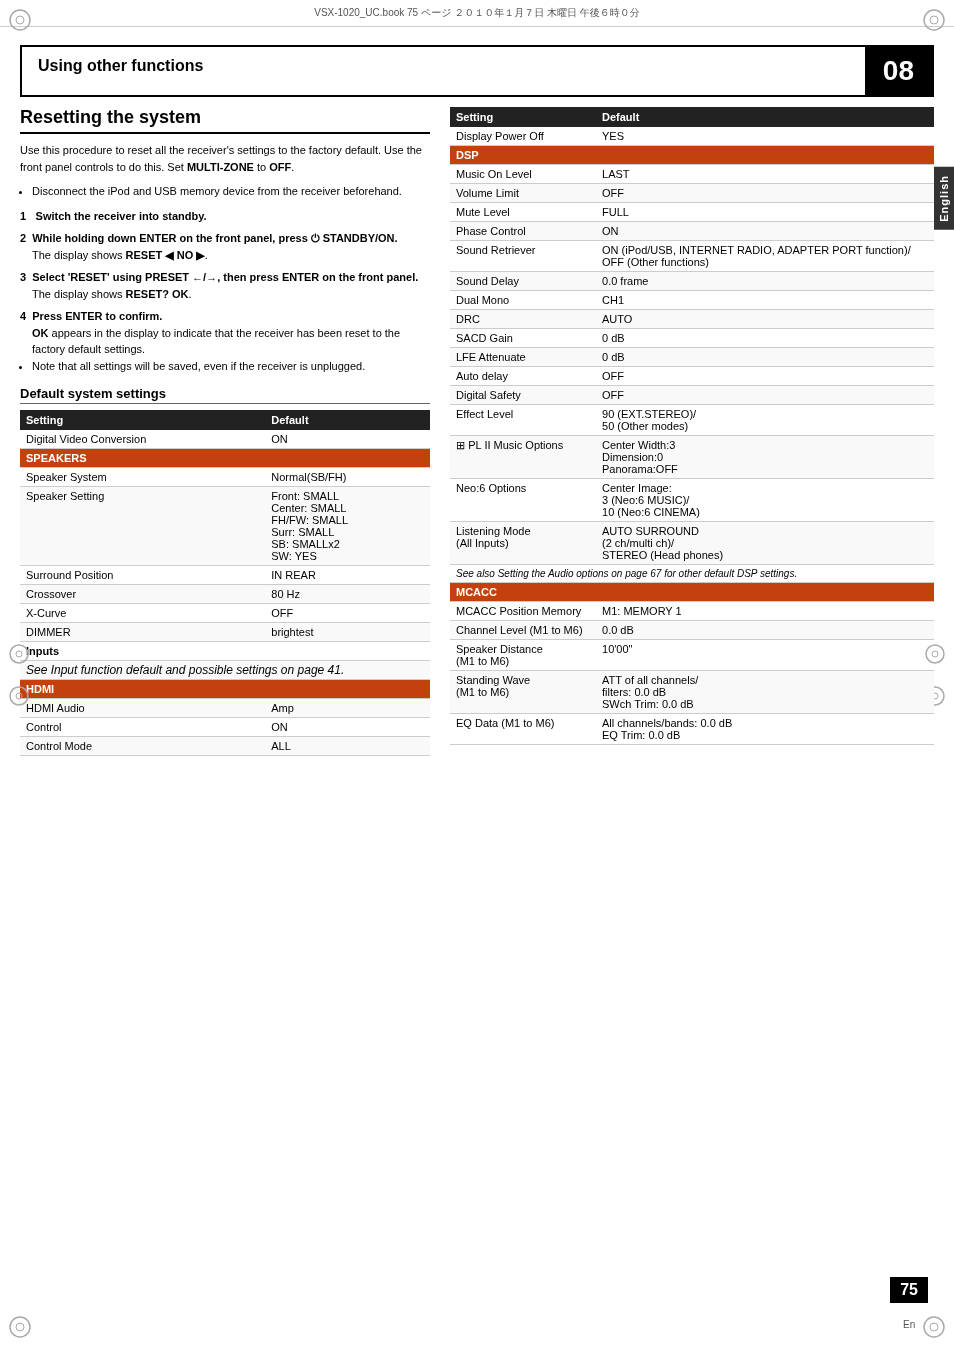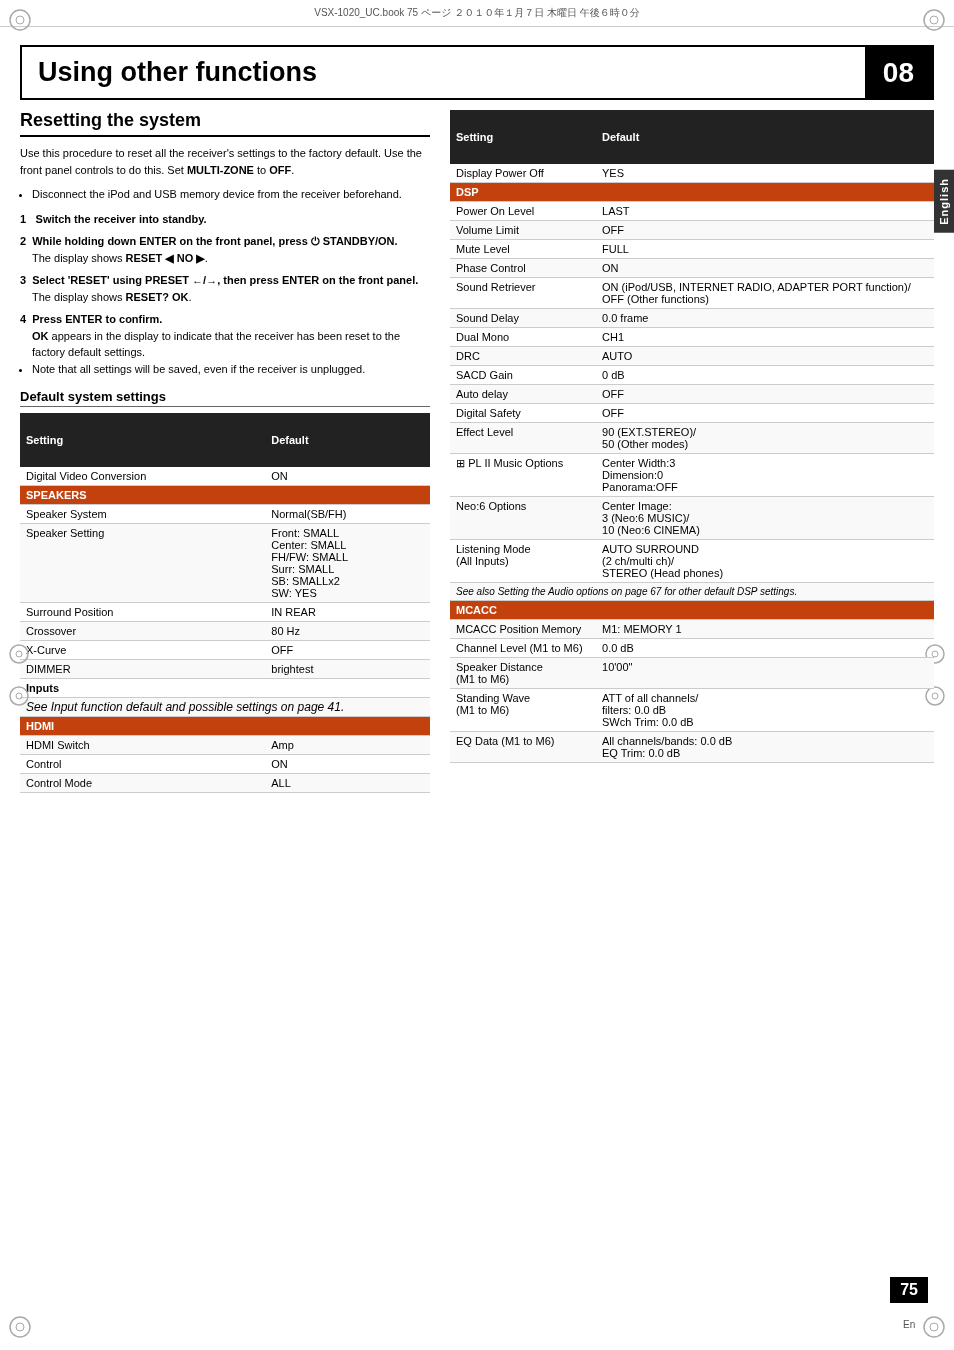--- a/index.html
+++ b/index.html
@@ -30,21 +30,21 @@
     .chapter-header {
       display: flex;
       align-items: stretch;
       margin: 18px 20px 10px 20px;
       border: 2px solid #000;
       position: relative;
     }
     .chapter-title-area {
       flex: 1;
       padding: 10px 16px;
-      font-size: 27px;
+      font-size: 16px;
       font-weight: bold;
     }
     .chapter-number-box {
       background: #000;
       color: #fff;
       font-size: 28px;
       font-weight: bold;
       padding: 8px 18px;
       display: flex;
       align-items: center;
@@ -144,21 +144,21 @@
     .settings-table {
       width: 100%;
       border-collapse: collapse;
       font-size: 11px;
     }
     .settings-table thead tr {
       background: #222;
       color: #fff;
     }
     .settings-table thead th {
-      padding: 21px 6px;
+      padding: 4px 6px;
       text-align: left;
       font-weight: bold;
     }
     .settings-table tbody tr {
       border-bottom: 1px solid #ccc;
     }
     .settings-table tbody tr:nth-child(even) {
       background: #f9f9f9;
     }
     .settings-table tbody td {
@@ -370,21 +370,21 @@
           <tr>
             <td colspan="2" style="font-weight:bold; padding: 3px 6px; border-bottom: 1px solid #ccc;">Inputs</td>
           </tr>
           <tr>
             <td colspan="2" style="font-size:12px; padding: 2px 6px; font-style:italic;">See <em>Input function default and possible settings</em> on page 41.</td>
           </tr>
           <tr class="section-header">
             <td colspan="2">HDMI</td>
           </tr>
           <tr>
-            <td>HDMI Switch</td>
+            <td>HDMI Audio</td>
             <td>Amp</td>
           </tr>
           <tr>
             <td>Control</td>
             <td>ON</td>
           </tr>
           <tr>
             <td>Control Mode</td>
             <td>ALL</td>
           </tr>
@@ -406,21 +406,21 @@
         </thead>
         <tbody>
           <tr>
             <td>Display Power Off</td>
             <td>YES</td>
           </tr>
           <tr class="section-header">
             <td colspan="2">DSP</td>
           </tr>
           <tr>
-            <td>Power On Level</td>
+            <td>Music On Level</td>
             <td>LAST</td>
           </tr>
           <tr>
             <td>Volume Limit</td>
             <td>OFF</td>
           </tr>
           <tr>
             <td>Mute Level</td>
             <td>FULL</td>
           </tr>
@@ -439,20 +439,24 @@
           <tr>
             <td>Dual Mono</td>
             <td>CH1</td>
           </tr>
           <tr>
             <td>DRC</td>
             <td>AUTO</td>
           </tr>
           <tr>
             <td>SACD Gain</td>
+            <td>0 dB</td>
+          </tr>
+          <tr>
+            <td>LFE Attenuate</td>
             <td>0 dB</td>
           </tr>
           <tr>
             <td>Auto delay</td>
             <td>OFF</td>
           </tr>
           <tr>
             <td>Digital Safety</td>
             <td>OFF</td>
           </tr>

